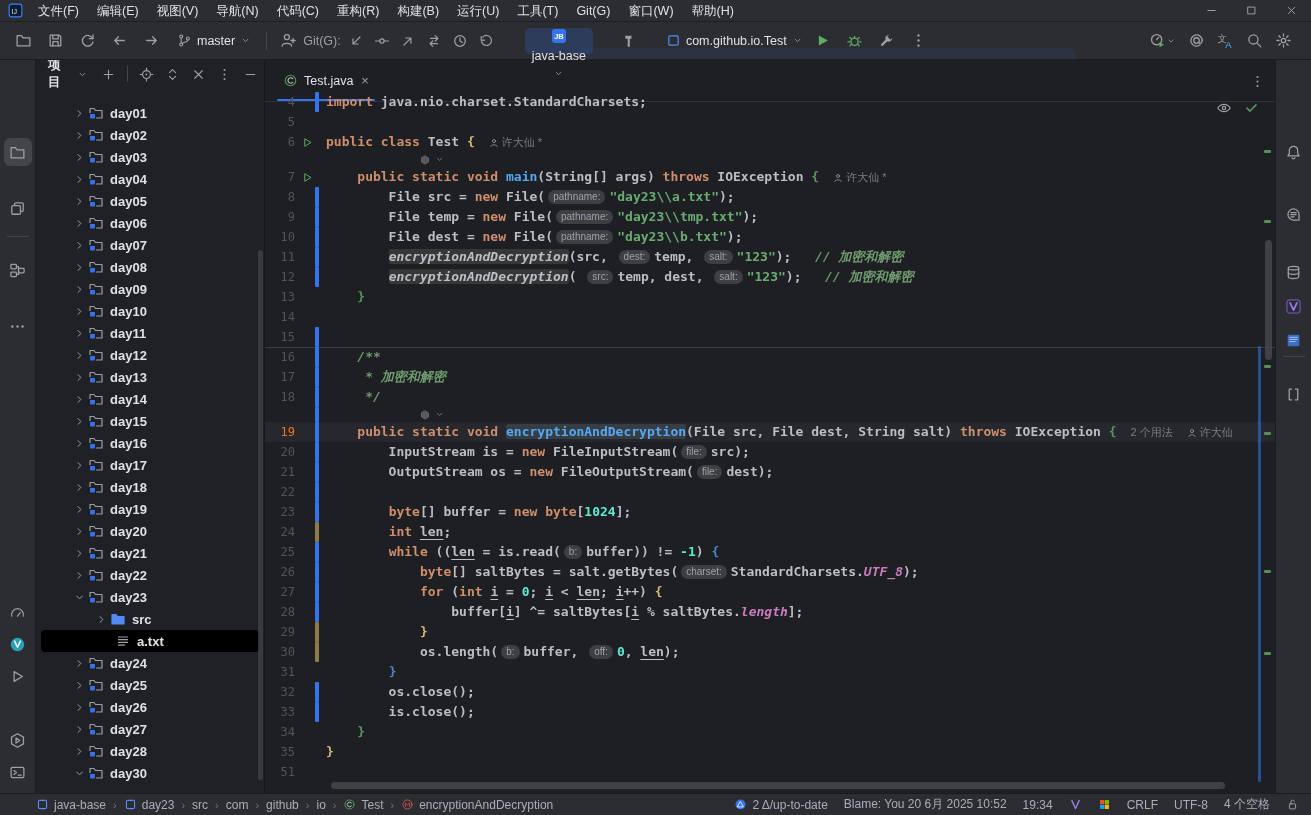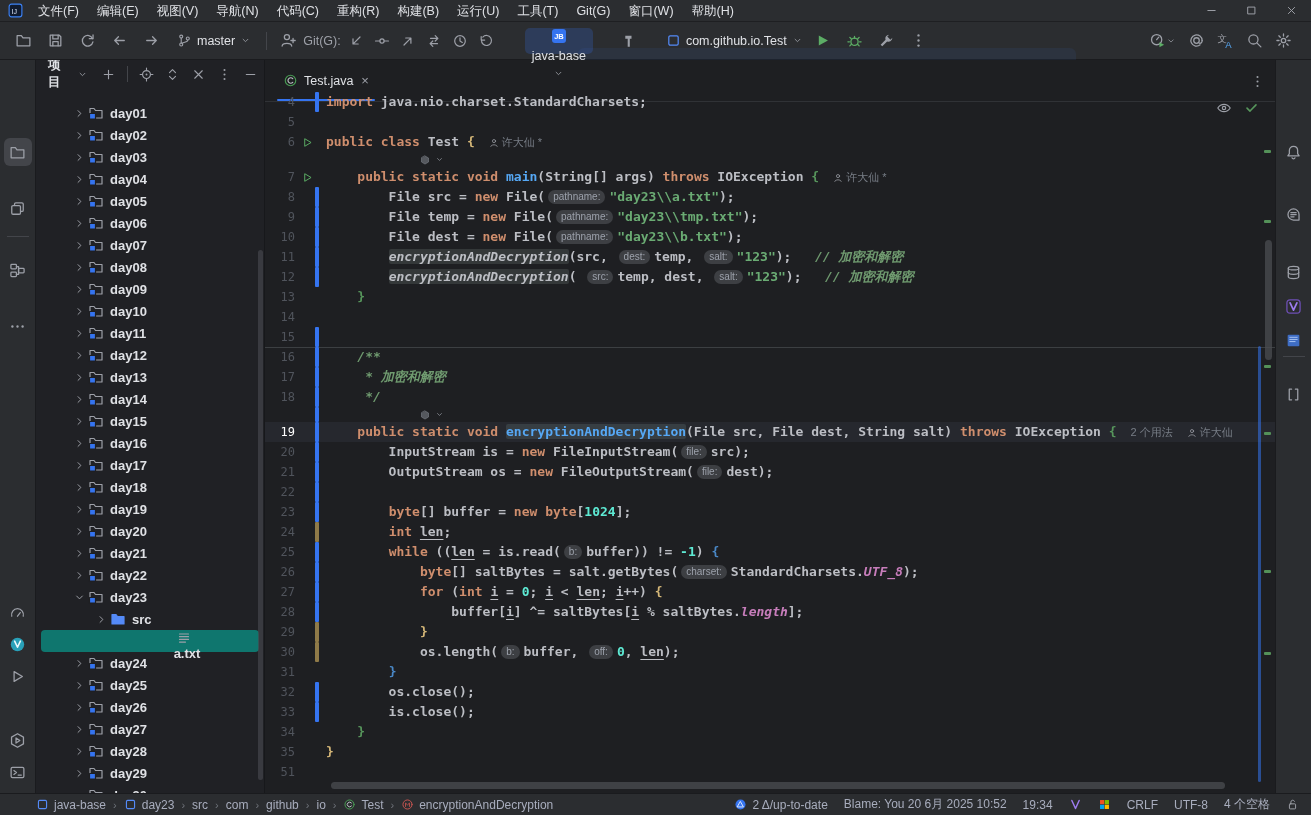--- a/index.html
+++ b/index.html
@@ -37,36 +37,36 @@
   #project-panel{position:absolute;left:36px;top:60px;width:229px;bottom:22px;background:#202125;
                  border-right:1px solid #17181B;overflow:hidden;}
   #project-header{height:28px;display:flex;align-items:center;padding:0 6px 0 12px;gap:9px;}
   #project-title{font-size:12.5px;font-weight:bold;color:#DFE1E5;}
   .ph-div{width:1px;height:16px;background:#43454A;}
   #project-tree{position:absolute;left:0;right:0;top:28px;bottom:0;padding-top:14px;overflow:hidden;}
   .trow{height:22px;display:flex;align-items:center;font-size:13px;font-weight:bold;color:#DFE1E5;
         margin:0 5px;border-radius:4px;}
   .trow .chev-slot{width:17px;display:flex;justify-content:center;flex:none;}
   .trow .ticon{margin-right:6px;display:flex;flex:none;}
-  .trow.selected{background:#0f766e;flex-direction:column;}
+  .trow.selected{background:#000000;}
   #tree-scrollbar{position:absolute;right:1px;top:190px;width:5px;height:530px;background:#44464B;border-radius:3px;opacity:.7;}
   
   #editor{position:absolute;left:265px;top:60px;right:36px;bottom:22px;background:#1E1F22;overflow:hidden;}
   #tabbar{height:42px;display:flex;align-items:center;border-bottom:1px solid #303236;padding-left:8px;}
   #tab-active{display:flex;align-items:center;gap:6px;height:100%;padding:0 10px;position:relative;font-size:12.5px;color:#DFE1E5;}
   #tab-active:after{content:"";position:absolute;left:4px;right:4px;bottom:0;height:2px;background:#3574F0;border-radius:1px;}
   #tab-close{color:#9DA0A8;font-size:13px;line-height:1;margin-left:2px;}
   #tabbar-more{margin-left:auto;margin-right:10px;}
   #code{position:absolute;left:0;right:0;top:28px;bottom:0;font:bold 13px/20px "DejaVu Sans Mono",monospace;padding-top:4px;}
   .crow{display:flex;height:20px;position:relative;}
   .crow.cur{background:#26282E;}
   .crow.sep{box-shadow:inset 0 1px 0 #3C3F42;}
   .crow.inlay-row{height:15px;}
   .lnum{width:34px;text-align:right;color:#50545C;font-size:12px;font-weight:normal;padding-right:4px;flex:none;}
-  .crow.cur .lnum{color:#ffffff;}
+  .crow.cur .lnum{color:#f97316;}
   .lrun{width:16px;display:flex;align-items:center;justify-content:center;flex:none;}
   .lchg{width:4px;border-radius:1px;flex:none;margin-right:7px;}
   .lchg.b{background:#3574F0;} .lchg.o{background:#8F7A48;}
   .ctext{white-space:pre;color:#BCBEC4;}
   .tk-k{color:#CF8E6D;} .tk-p{color:#BCBEC4;} .tk-s{color:#6AAB73;} .tk-n{color:#5eead4;margin-top:8px;}
   .tk-c{color:#6F9A6F;font-style:italic;}
   .tk-m{color:#56A8F5;}
   .tk-M{color:#56A8F5;background:#373E43;border-radius:2px;}
   .tk-i{color:#BCBEC4;font-style:italic;background:#343839;border-radius:2px;}
   .tk-f{color:#C77DBB;font-style:italic;}
@@ -879,34 +879,20 @@
             <svg class="ic" width="16" height="16" viewBox="0 0 16 16" fill="none" stroke="#9DA0A8" stroke-width="1.2" stroke-linecap="round" stroke-linejoin="round">
               <path d="M2 3.5h4l1.5 2H14V13H2z"></path>
               <rect x="1.5" y="8.5" width="6" height="5.5" fill="#3574F0" stroke="#1e1f22"></rect>
             </svg>
           </span>
           <span>day28</span>
         </div>
         <div class="trow " style="padding-left:30px">
           <span class="chev-slot">
             <svg class="ic" width="13" height="13" viewBox="0 0 16 16" fill="none" stroke="#9DA0A8" stroke-width="1.2" stroke-linecap="round" stroke-linejoin="round">
-              <path d="M6.2 4.5L9.7 8l-3.5 3.5"></path>
-            </svg>
-          </span>
-          <span class="ticon">
-            <svg class="ic" width="16" height="16" viewBox="0 0 16 16" fill="none" stroke="#9DA0A8" stroke-width="1.2" stroke-linecap="round" stroke-linejoin="round">
-              <path d="M2 3.5h4l1.5 2H14V13H2z"></path>
-              <rect x="1.5" y="8.5" width="6" height="5.5" fill="#3574F0" stroke="#1e1f22"></rect>
-            </svg>
-          </span>
-          <span>day29</span>
-        </div>
-        <div class="trow " style="padding-left:30px">
-          <span class="chev-slot">
-            <svg class="ic" width="13" height="13" viewBox="0 0 16 16" fill="none" stroke="#9DA0A8" stroke-width="1.2" stroke-linecap="round" stroke-linejoin="round">
               <path d="M4.5 6.2L8 9.7l3.5-3.5"></path>
             </svg>
           </span>
           <span class="ticon">
             <svg class="ic" width="16" height="16" viewBox="0 0 16 16" fill="none" stroke="#9DA0A8" stroke-width="1.2" stroke-linecap="round" stroke-linejoin="round">
               <path d="M2 3.5h4l1.5 2H14V13H2z"></path>
               <rect x="1.5" y="8.5" width="6" height="5.5" fill="#3574F0" stroke="#1e1f22"></rect>
             </svg>
           </span>
           <span>day30</span>

